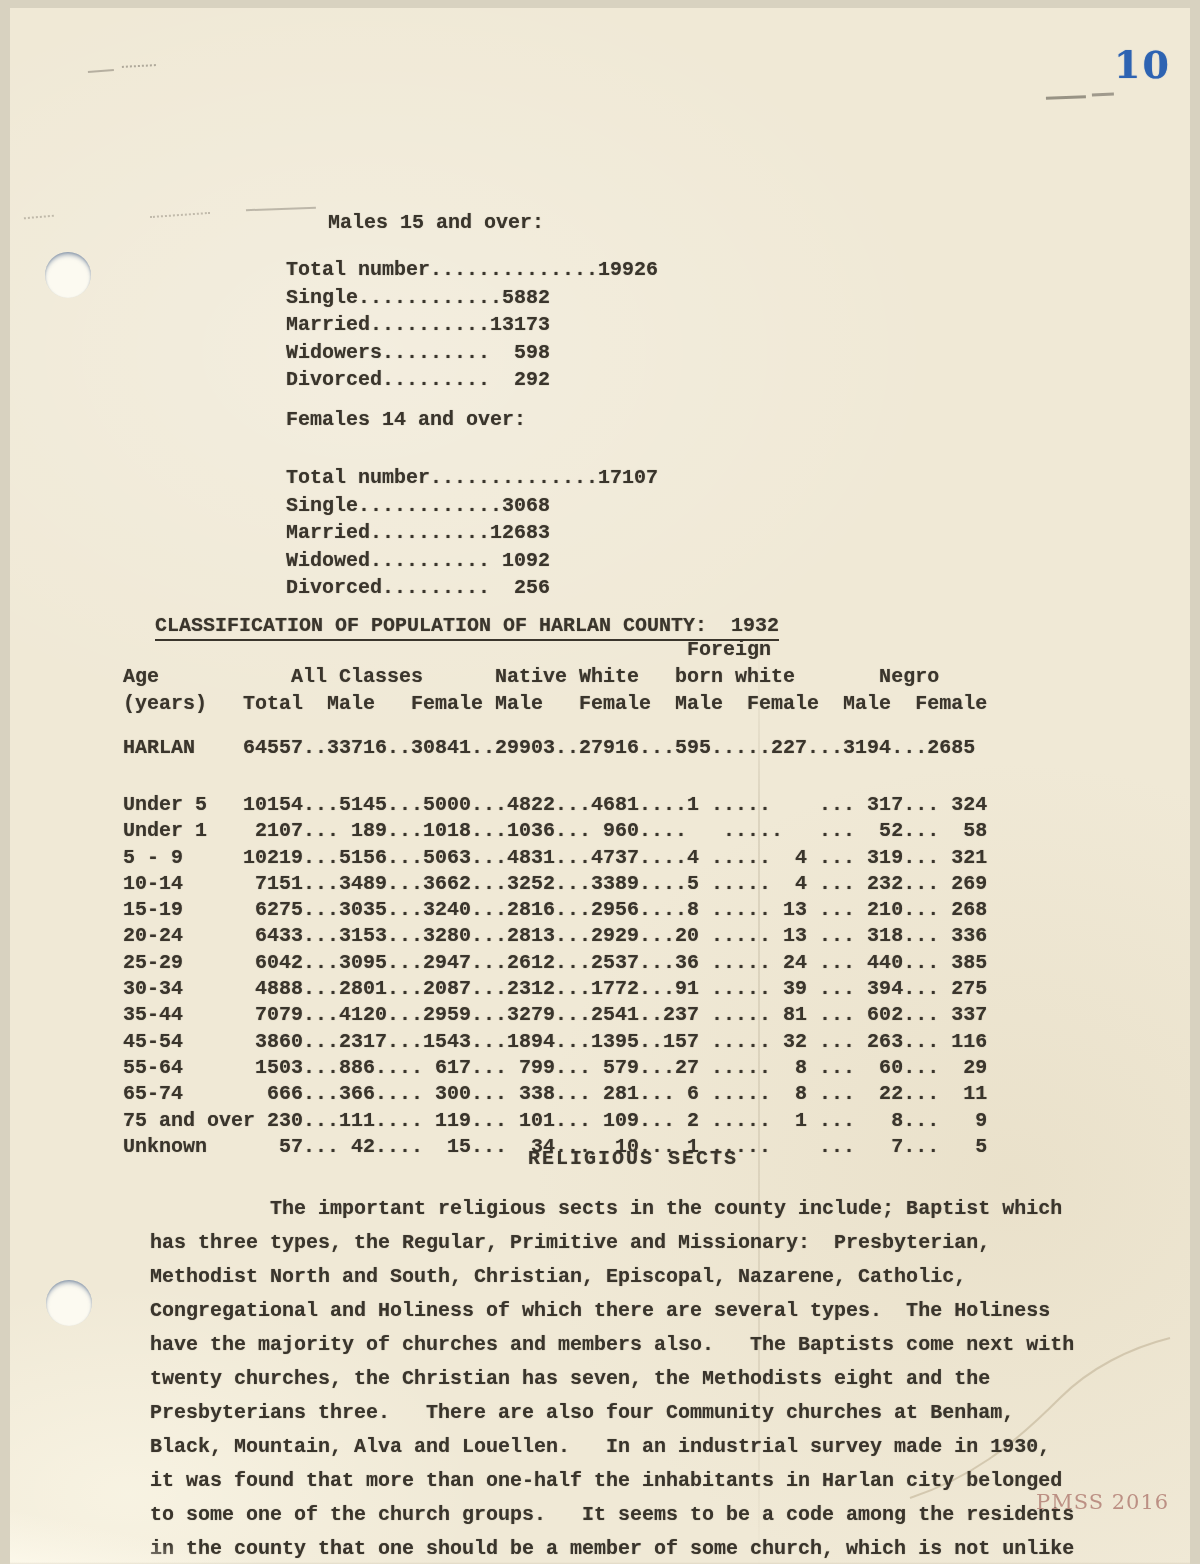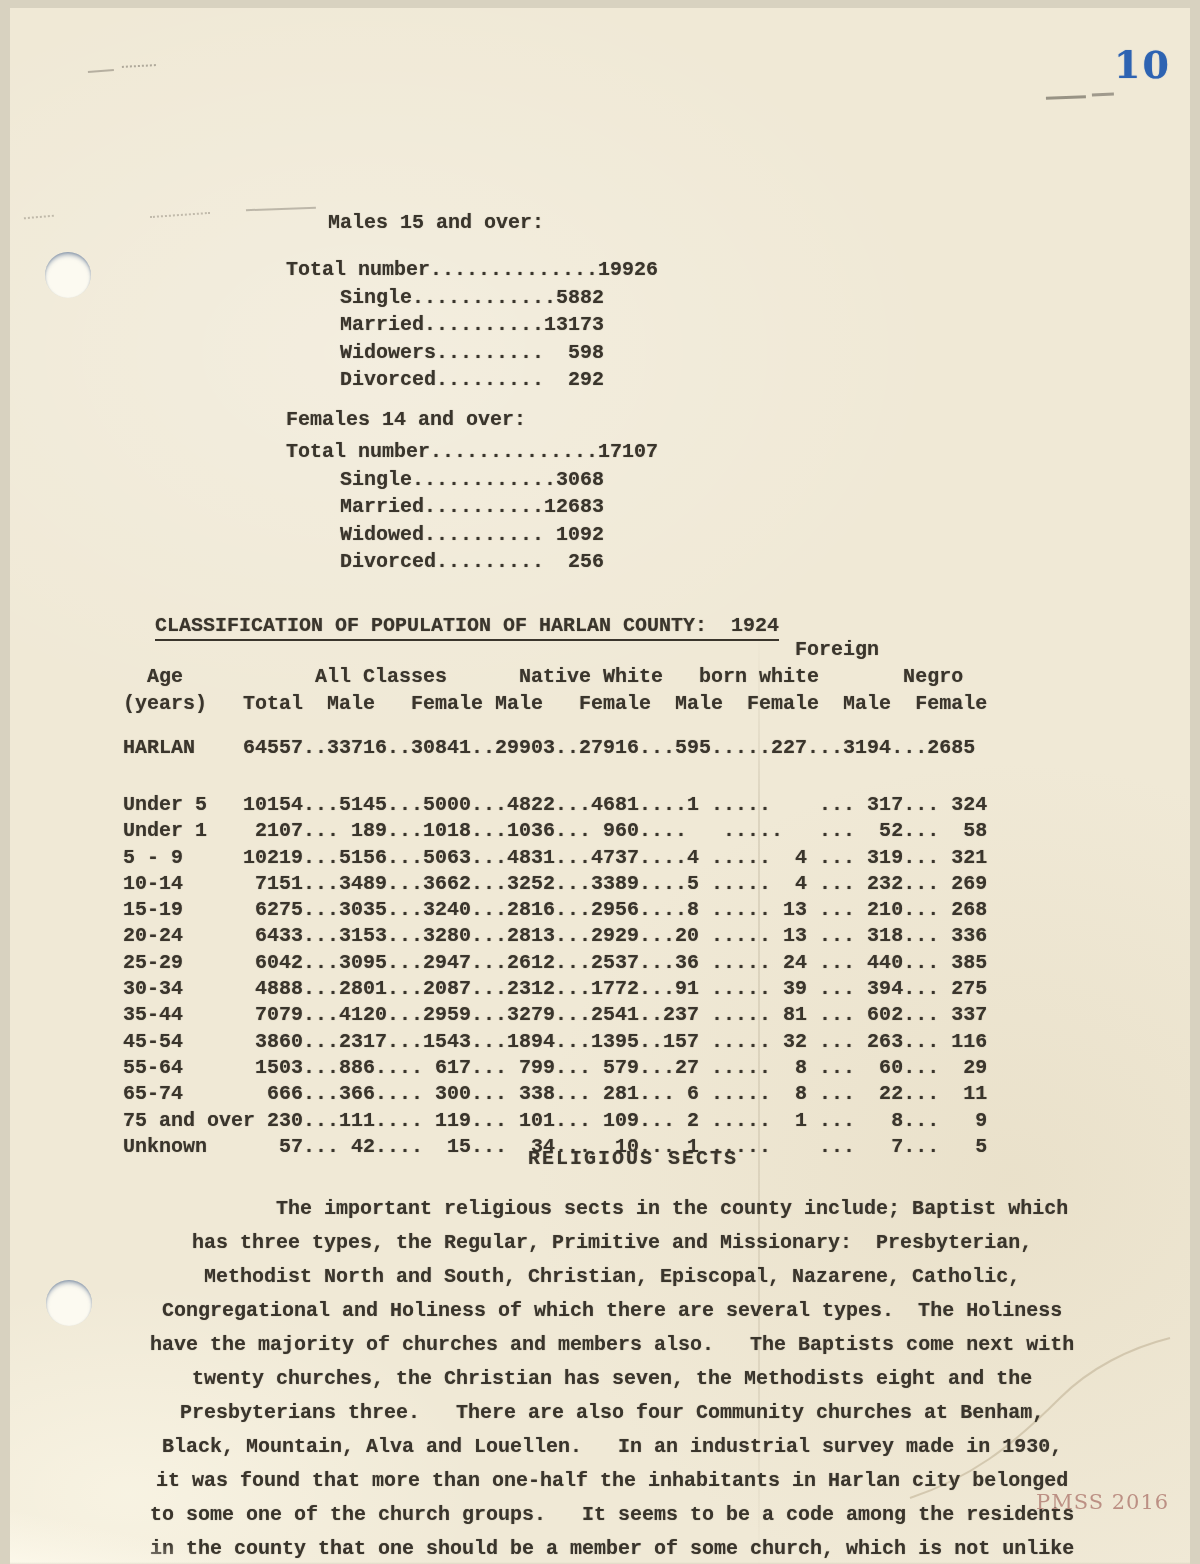--- a/index.html
+++ b/index.html
@@ -18,33 +18,33 @@
     text-decoration:underline;
   }
   .tw{ 
     font-family:"Liberation Mono","DejaVu Sans Mono",monospace;
     font-size:20px;
     font-weight:bold;
     color:#3a352c;
     text-shadow:0 0 1px rgba(50,44,34,.55);
     white-space:pre;
   }
-  pre.tw{margin:0;text-align:center;}
+  pre.tw{margin:0;}
   .abs{position:absolute;}
   .page-number{
     left:1104px;top:34px;
     font-family:"DejaVu Serif","Liberation Serif",serif;
     font-weight:bold;font-size:38px;letter-spacing:2px;
     color:#2d63b2;
     text-shadow:0 0 1px rgba(45,99,178,.6);
   }
   .males-block{left:276px;top:203px;padding-left:42px;}
   .males-lines{left:276px;top:248px;line-height:27.5px;}
   .females-block{left:276px;top:400px;}
-  .females-lines{left:276px;top:430px;line-height:27.5px;}
+  .females-lines{left:276px;top:456px;line-height:27.5px;}
   .table-title{
     left:145px;top:606px;
     border-bottom:2px solid #3a352c;
     padding-bottom:2px;
   }
   .table-header{left:113px;top:628px;line-height:27px;}
   .county-row{left:113px;top:728px;}
   .table-rows{left:113px;top:784px;line-height:26.3px;}
   .rs-heading{left:518px;top:1139px;letter-spacing:2px;}
   .rs-body{left:140px;top:1184px;line-height:34px;}
@@ -116,21 +116,21 @@
   <div>
     <div class="abs tw females-block">Females 14 and over:</div>
     <pre class="abs tw females-lines">Total number..............17107
 Single............3068
 Married..........12683
 Widowed.......... 1092
 Divorced.........  256</pre>
   </div>
 
   <div>
-    <div class="abs tw table-title">CLASSIFICATION OF POPULATION OF HARLAN COUNTY:  1924</div>
+    <div class="abs tw table-title">CLASSIFICATION OF POPULATION OF HARLAN COUNTY:  1932</div>
     <pre class="abs tw table-header">                                               Foreign
 Age           All Classes      Native White   born white       Negro
 (years)   Total  Male   Female Male   Female  Male  Female  Male  Female</pre>
     <pre class="abs tw county-row">HARLAN    64557..33716..30841..29903..27916...595.....227...3194...2685</pre>
     <pre class="abs tw table-rows">Under 5   10154...5145...5000...4822...4681....1 .....    ... 317... 324
 Under 1    2107... 189...1018...1036... 960....   .....   ...  52...  58
 5 - 9     10219...5156...5063...4831...4737....4 .....  4 ... 319... 321
 10-14      7151...3489...3662...3252...3389....5 .....  4 ... 232... 269
 15-19      6275...3035...3240...2816...2956....8 ..... 13 ... 210... 268
 20-24      6433...3153...3280...2813...2929...20 ..... 13 ... 318... 336

